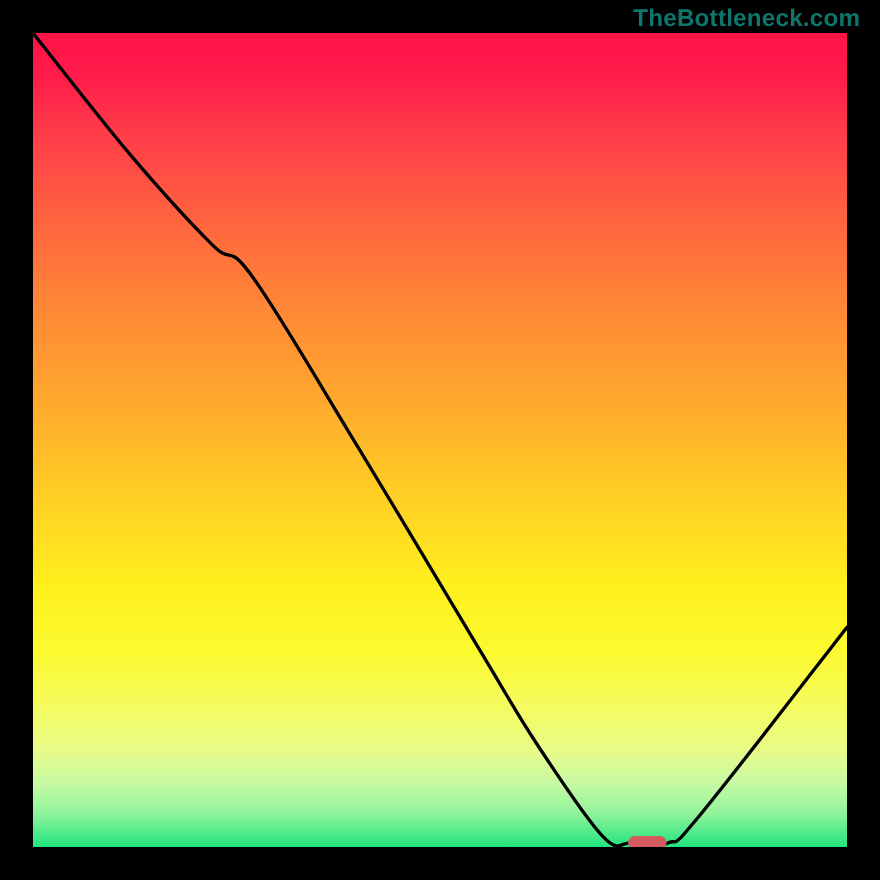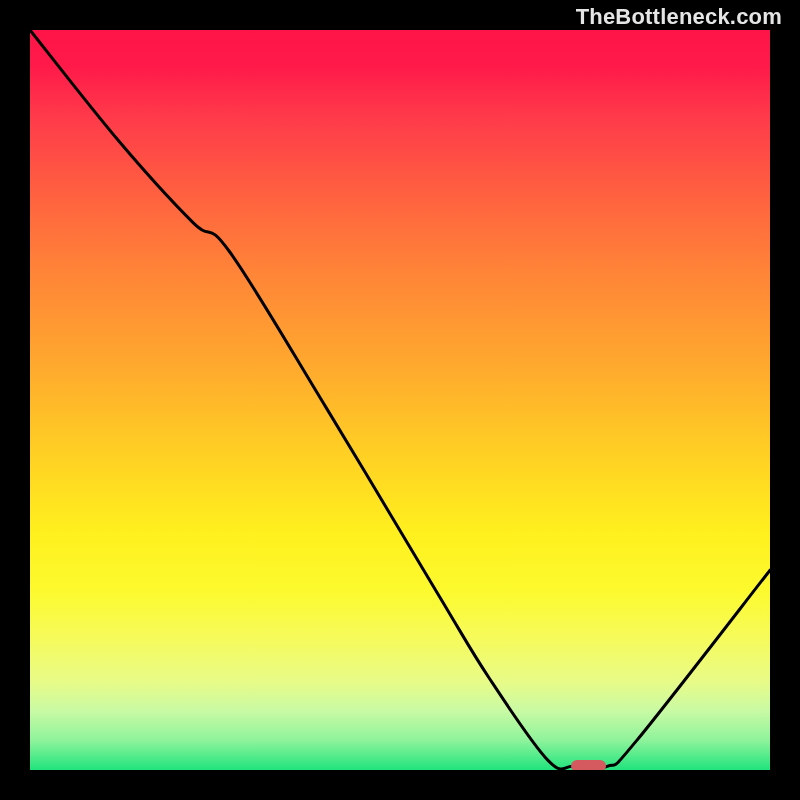--- a/index.html
+++ b/index.html
@@ -8,21 +8,21 @@
     width: 800px;
     height: 800px;
     background: #000;
     position: relative;
     font-family: Arial, sans-serif;
   }
   .attribution {
     position: absolute;
     top: 4px;
     right: 18px;
-    color: #e5e5e5;
+    color: #0f766e;
     font-size: 22px;
     font-weight: bold;
     letter-spacing: 0.2px;
     z-index: 10;
   }
   .plot-area {
     position: absolute;
     left: 30px;
     top: 30px;
     width: 740px;

